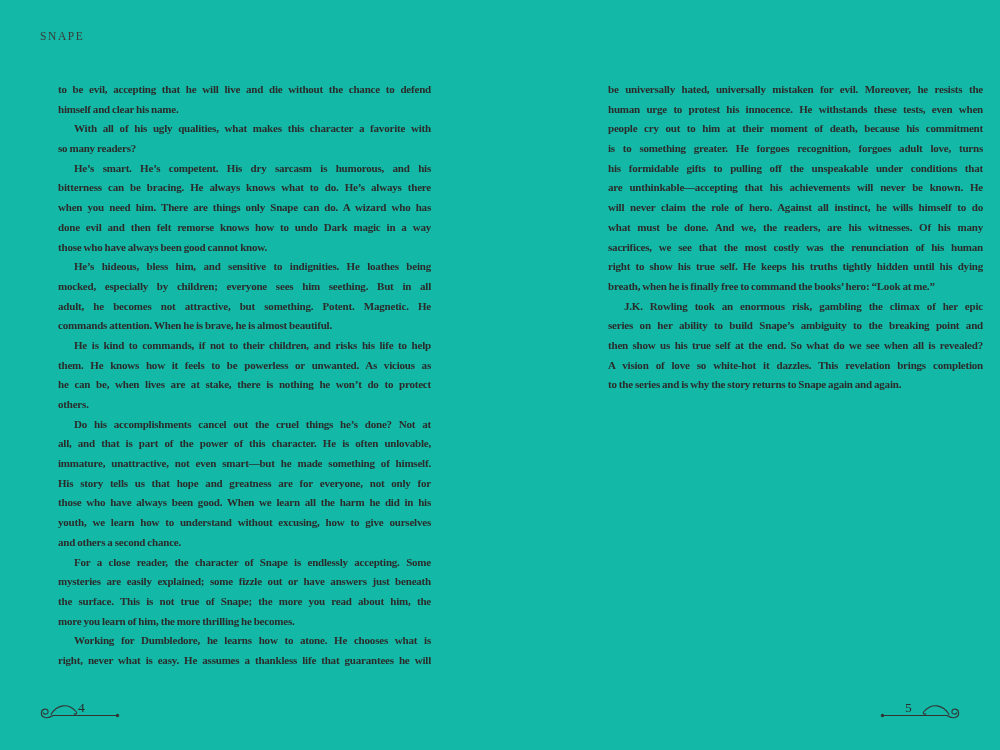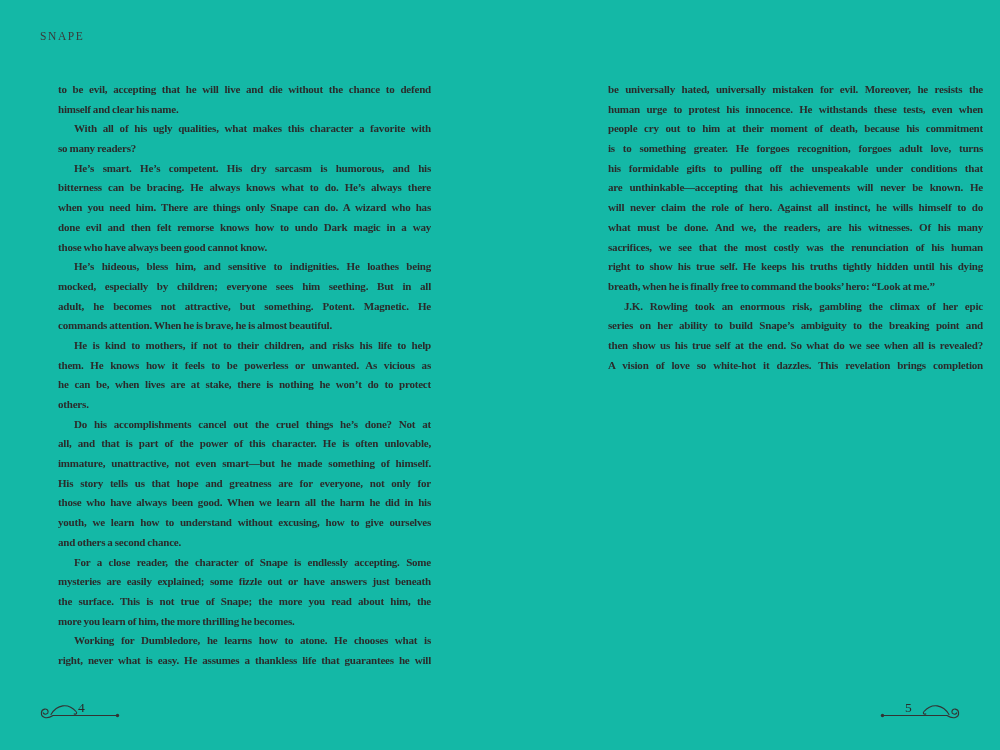--- a/index.html
+++ b/index.html
@@ -84,21 +84,21 @@
         <div class="line">done evil and then felt remorse knows how to undo Dark magic in a way</div>
         <div class="line last">those who have always been good cannot know.</div>
       </div>
       <div class="para indent">
         <div class="line">He’s hideous, bless him, and sensitive to indignities. He loathes being</div>
         <div class="line">mocked, especially by children; everyone sees him seething. But in all</div>
         <div class="line">adult, he becomes not attractive, but something. Potent. Magnetic. He</div>
         <div class="line last">commands attention. When he is brave, he is almost beautiful.</div>
       </div>
       <div class="para indent">
-        <div class="line">He is kind to mothers, if not to their children, and risks his life to help</div>
+        <div class="line">He is kind to commands, if not to their children, and risks his life to help</div>
         <div class="line">them. He knows how it feels to be powerless or unwanted. As vicious as</div>
         <div class="line">he can be, when lives are at stake, there is nothing he won’t do to protect</div>
         <div class="line last">others.</div>
       </div>
       <div class="para indent">
         <div class="line">Do his accomplishments cancel out the cruel things he’s done? Not at</div>
         <div class="line">all, and that is part of the power of this character. He is often unlovable,</div>
         <div class="line">immature, unattractive, not even smart—but he made something of himself.</div>
         <div class="line">His story tells us that hope and greatness are for everyone, not only for</div>
         <div class="line">those who have always been good. When we learn all the harm he did in his</div>
@@ -129,20 +129,21 @@
         <div class="line">what must be done. And we, the readers, are his witnesses. Of his many</div>
         <div class="line">sacrifices, we see that the most costly was the renunciation of his human</div>
         <div class="line">right to show his true self. He keeps his truths tightly hidden until his dying</div>
         <div class="line last">breath, when he is finally free to command the books’ hero: “Look at me.”</div>
       </div>
       <div class="para indent">
         <div class="line">J.K. Rowling took an enormous risk, gambling the climax of her epic</div>
         <div class="line">series on her ability to build Snape’s ambiguity to the breaking point and</div>
         <div class="line">then show us his true self at the end. So what do we see when all is revealed?</div>
         <div class="line">A vision of love so white-hot it dazzles. This revelation brings completion</div>
+        <div class="line last">to the series and is why the story returns to Snape again and again.</div>
       </div>
     </div>
 
   <div class="footer left">
     <svg width="86" height="26" viewBox="0 0 86 26">
       <path d="M15,15.5 H78" stroke="#333333" stroke-width="1" fill="none"></path>
       <circle cx="79.5" cy="15.5" r="1.7" fill="#333333"></circle>
       <path d="M15,15.5 C9,19.5 3,17.8 3.4,12.8 C3.7,8.6 9.6,7.6 10.1,11.6 C10.4,14.2 6.6,15.2 5.2,12.9" stroke="#333333" stroke-width="1.1" fill="none" stroke-linecap="round"></path>
       <path d="M13,14.5 C19,4.5 30,2.5 38,11.5 C39.6,13.3 38.2,14.6 36.2,13.9" stroke="#333333" stroke-width="1.1" fill="none" stroke-linecap="round"></path>
     </svg>

